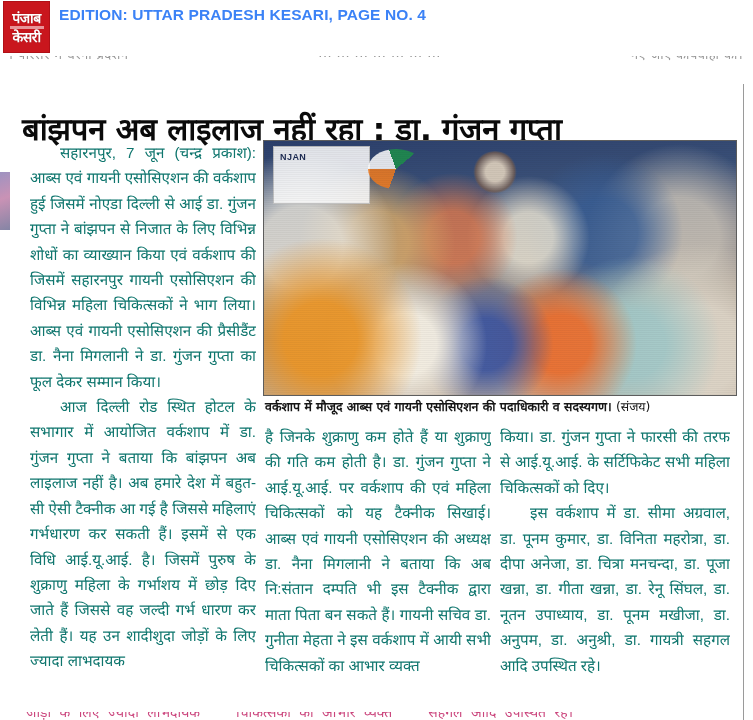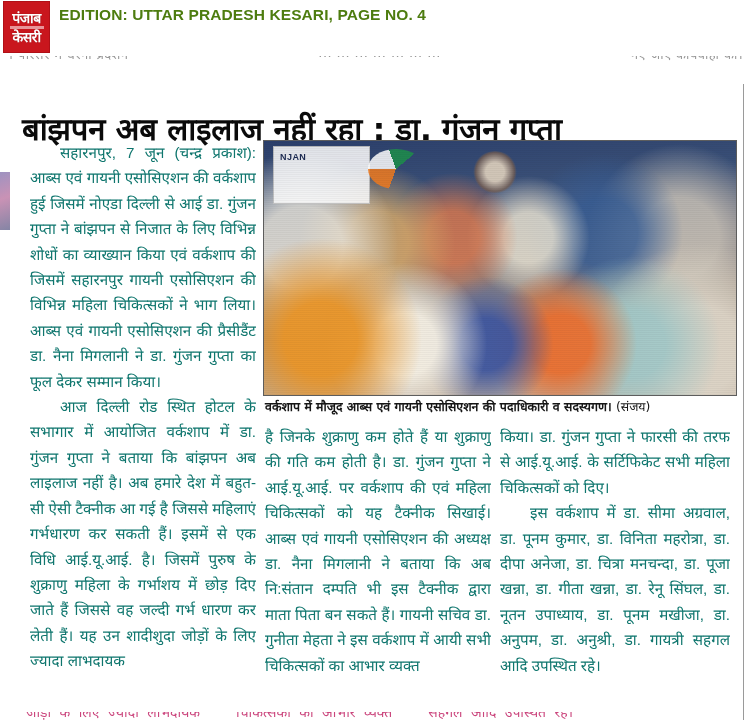--- a/index.html
+++ b/index.html
@@ -63,21 +63,21 @@
     font-size: 15.5px;
     font-weight: bold;
     color: #121212;
     line-height: 20px;
     letter-spacing: 0.1px;
     white-space: nowrap;
   }
   .header-edition {
     font-size: 15.5px;
     font-weight: bold;
-    color: #4d7c0f;
+    color: #3b82f6;
     line-height: 20px;
     letter-spacing: 0.1px;
     white-space: nowrap;
   }
 
   
   .clip-strip {
     position: absolute;
     left: 0; top: 56px;
     width: 753px;

